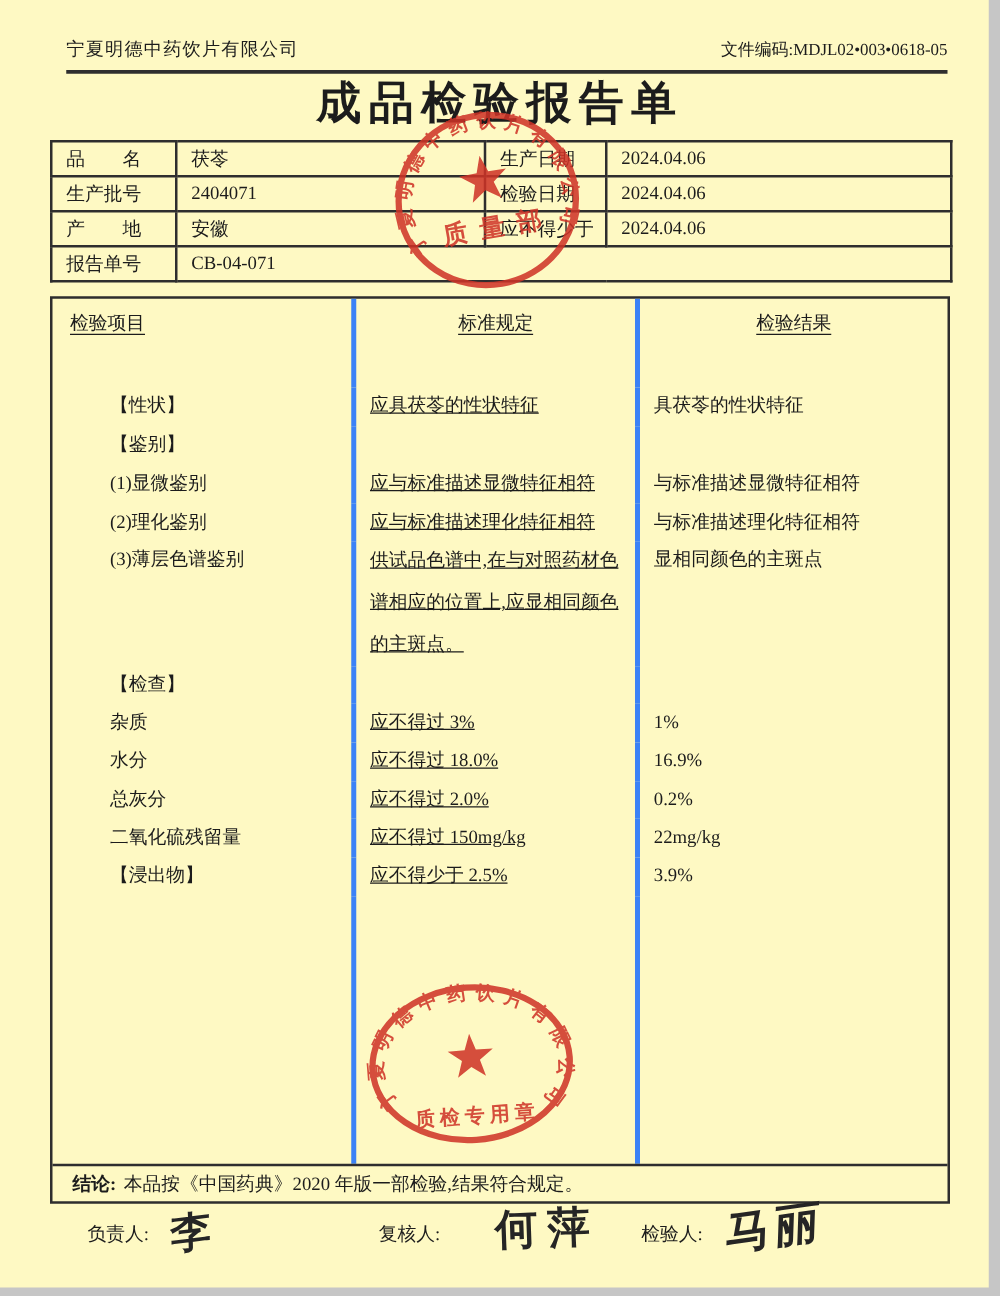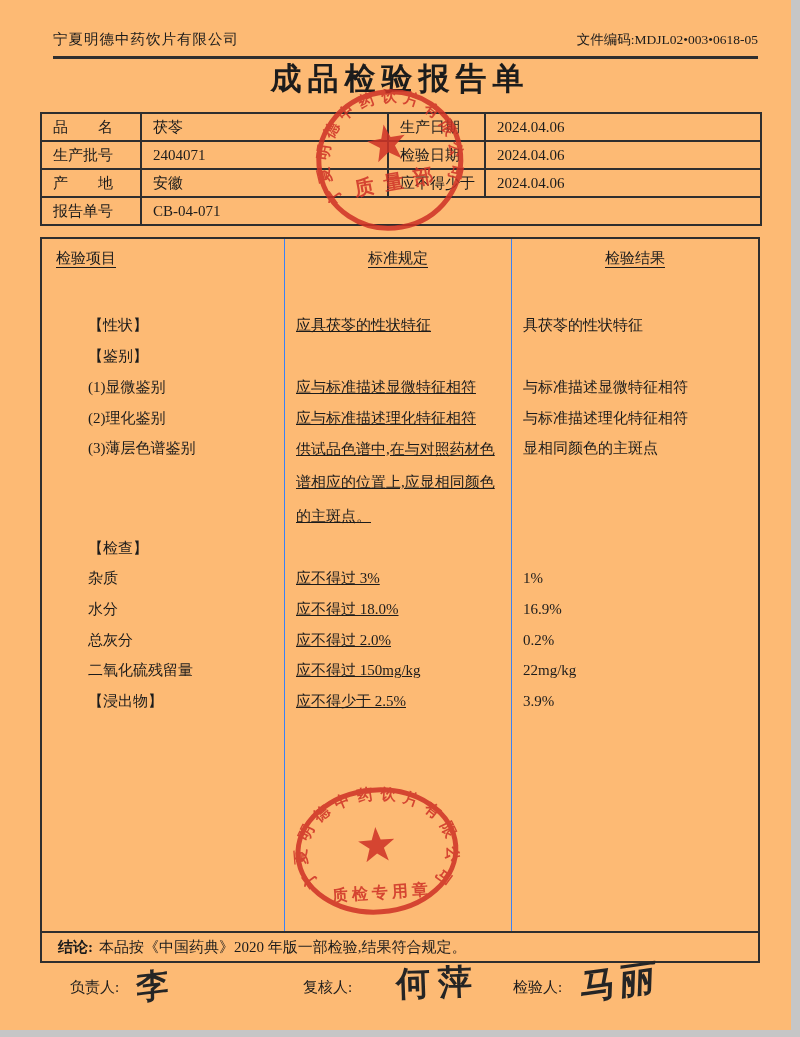--- a/index.html
+++ b/index.html
@@ -1,45 +1,45 @@
 <!DOCTYPE html>
 <html><head>
 <meta charset="utf-8">
 <style>
   html,body{margin:0;padding:0;background:#ffffff;}
   body{font-family:"Liberation Serif","DejaVu Serif",serif;color:#1c1c1c;}
-  .page{position:relative;width:800px;height:1037px;background:#fdba74;overflow:hidden;}
+  .page{position:relative;width:800px;height:1037px;background:#fef9c3;overflow:hidden;}
 
   
   .edge-right{position:absolute;top:0;right:0;width:9px;height:100%;background:#c6c6c6;}
   .edge-bottom{position:absolute;left:0;bottom:0;width:100%;height:7px;background:#c6c6c6;}
 
   
   .doc-header{position:absolute;left:53px;right:42px;top:30px;padding-bottom:7px;
     border-bottom:3px solid #2f2f2f;display:flex;justify-content:space-between;align-items:flex-end;}
   .company{font-size:14.5px;letter-spacing:1px;}
   .filecode{font-size:13.5px;}
 
   .doc-title{position:absolute;top:58px;left:0;width:100%;text-align:center;
-    font-size:31px;font-weight:bold;letter-spacing:6px;}
+    font-size:36px;font-weight:bold;letter-spacing:6px;}
 
   
   table.info{position:absolute;left:40px;top:112px;width:720px;border-collapse:collapse;
     table-layout:fixed;font-size:15px;}
   table.info td{border:2px solid #2e2e2e;height:26px;padding:0 0 0 11px;white-space:nowrap;overflow:visible;}
 
   
   .main{position:absolute;left:40px;top:237px;width:720px;height:726px;box-sizing:border-box;
     border:2px solid #2e2e2e;display:flex;flex-direction:column;font-size:15px;}
   .mt-header{display:grid;grid-template-columns:243px 227px 1fr;height:45px;flex:0 0 auto;}
   .hcell{padding-top:10px;}
   .hcell span{text-decoration:underline;text-underline-offset:4px;}
   .h-item{padding-left:14px;}
   .h-std,.h-res{text-align:center;}
-  .v1{border-right:1px solid #3b82f6;}
+  .v1{border-right:4px solid #3b82f6;}
   .mt-body{display:grid;grid-template-columns:243px 227px 1fr;
     grid-template-rows:26px 31px 31px 31px 30px 100px 30px 31px 31px 30px 31px 31px auto;
     flex:1 1 auto;}
   .bc{line-height:31px;white-space:nowrap;}
   .bc1{padding-left:14px;margin-left:32px;}
   .bc2{padding-left:11px;text-decoration:underline;}
   .bc3{padding-left:11px;}
   .multi{white-space:normal;line-height:33.4px;padding-right:6px;}
   .mt-concl{flex:0 0 auto;height:28px;border-top:2px solid #2e2e2e;display:flex;align-items:center;
     padding-left:16px;font-size:15px;}

